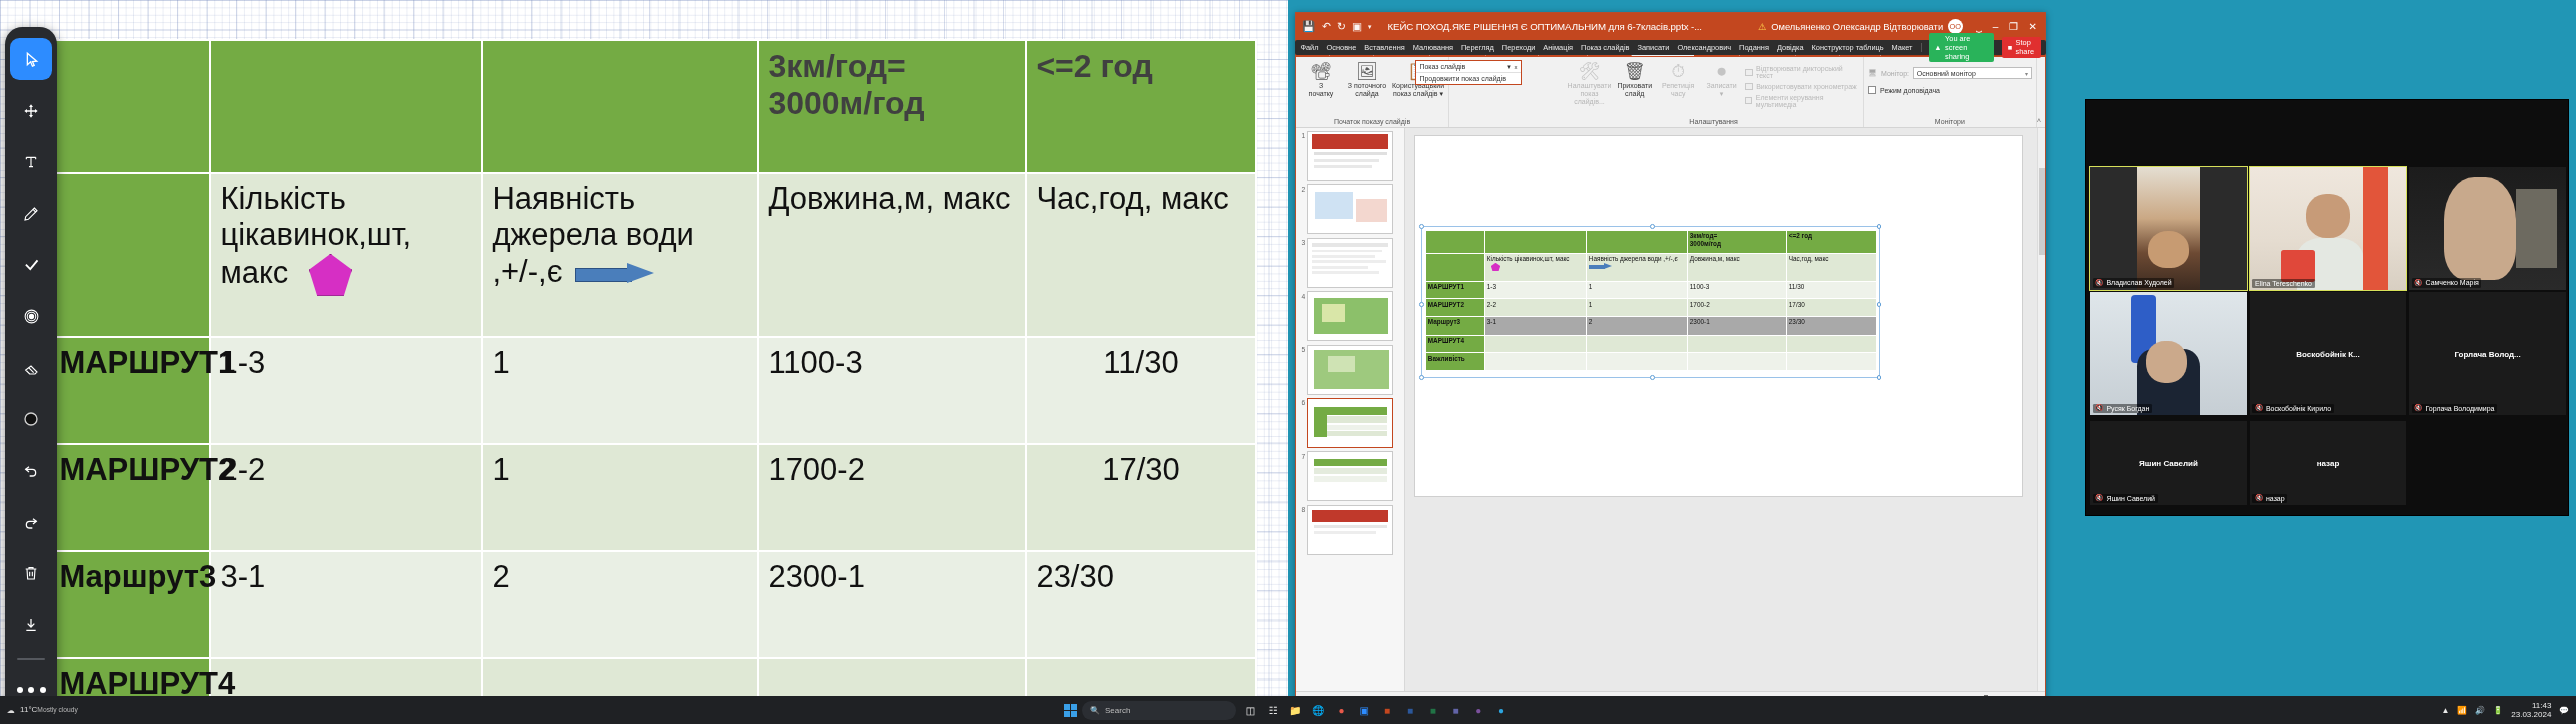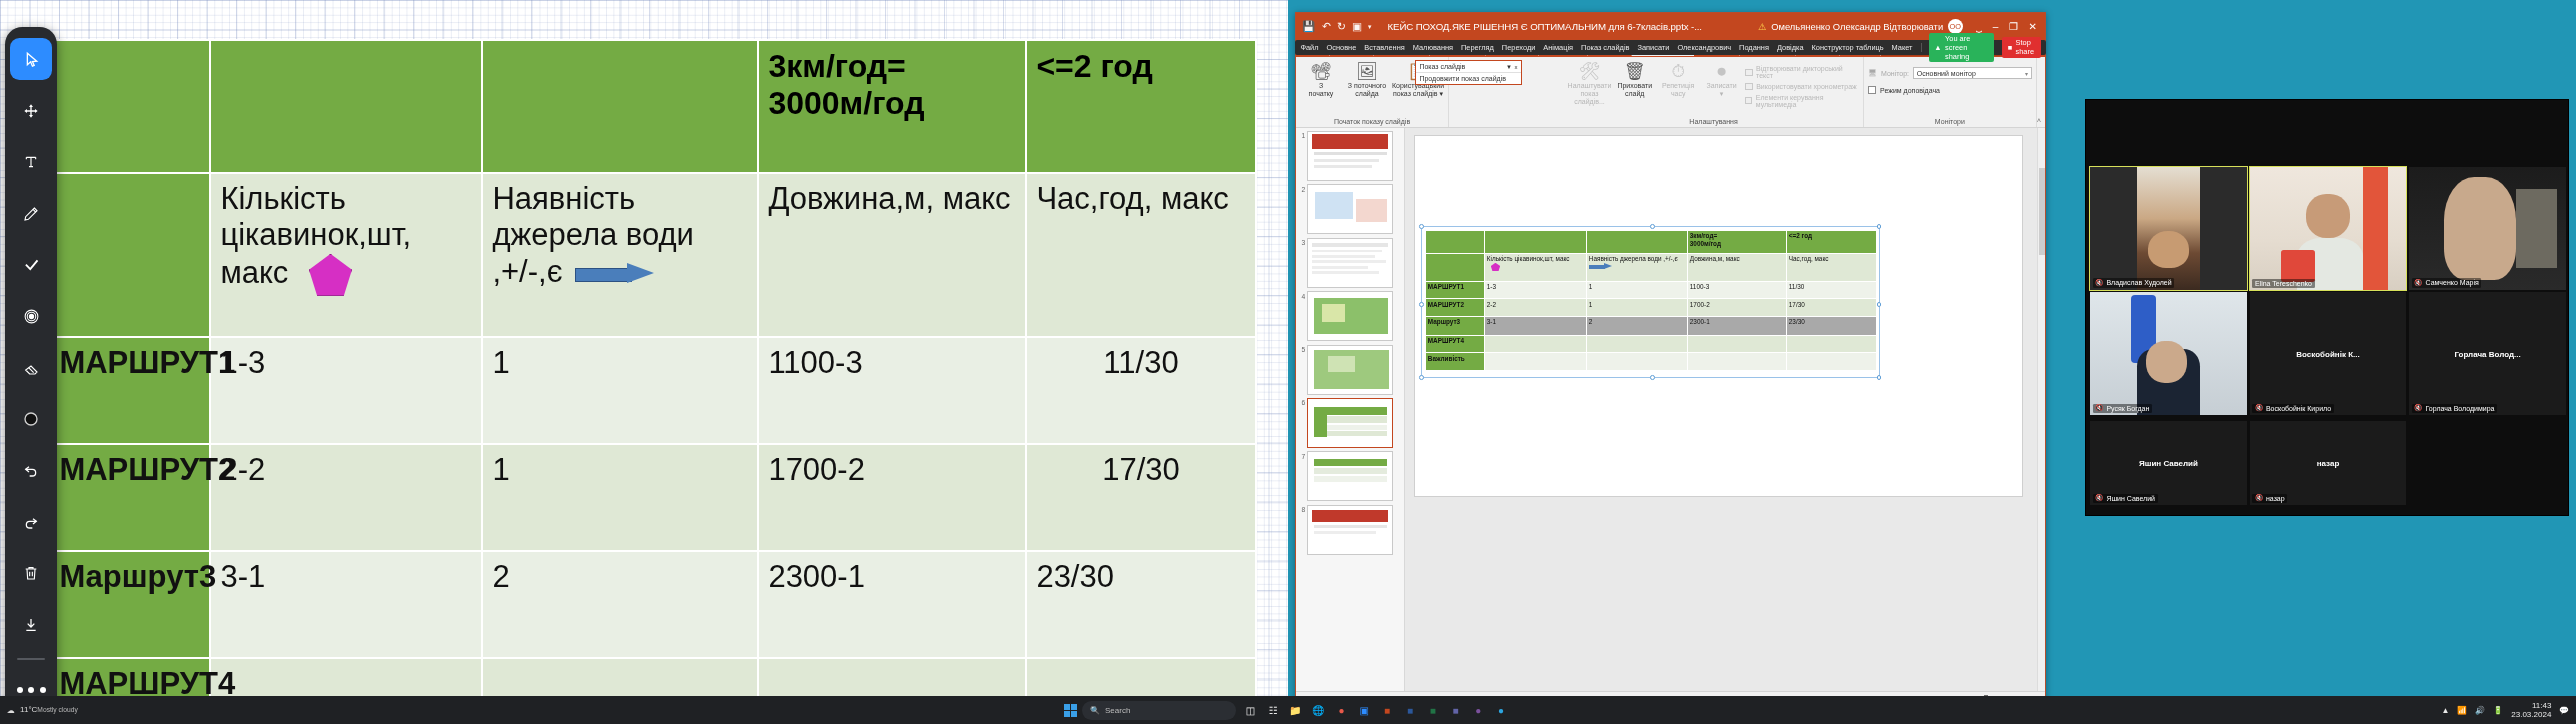--- a/index.html
+++ b/index.html
@@ -44,21 +44,21 @@
   .big-table .c3 { width: 268px; }
   .big-table .c4 { width: 230px; }
   .bt-green   { background: #74ab44; }
   .bt-greenhd { background: #74ab44; color: #fff; font-weight: bold; }
   .bt-light   { background: #dfe8d5; }
   .bt-lighter { background: #e9efe4; }
   .bt-rowlbl  { background: #74ab44; color: #ffffff; font-weight: bold; font-size: 27px; }
   .bt-h-top   { height: 133px; }
   .bt-h-sub   { height: 164px; }
   .bt-h-row   { height: 107px; }
-  .hdr-white  { color:#000000; font-weight:bold; font-size:32px; }
+  .hdr-white  { color:#404040; font-weight:bold; font-size:32px; }
 
   .pentagon {
     display: inline-block; width: 43px; height: 42px;
     background: #d62fc4;
     clip-path: polygon(50% 0%, 100% 38%, 81% 100%, 19% 100%, 0% 38%);
     border: 1.3px solid #8e1a84;
     vertical-align: middle; margin-left: 12px;
   }
   .arrow-blue {
     display:inline-block; position: relative; width: 79px; height: 20px;

